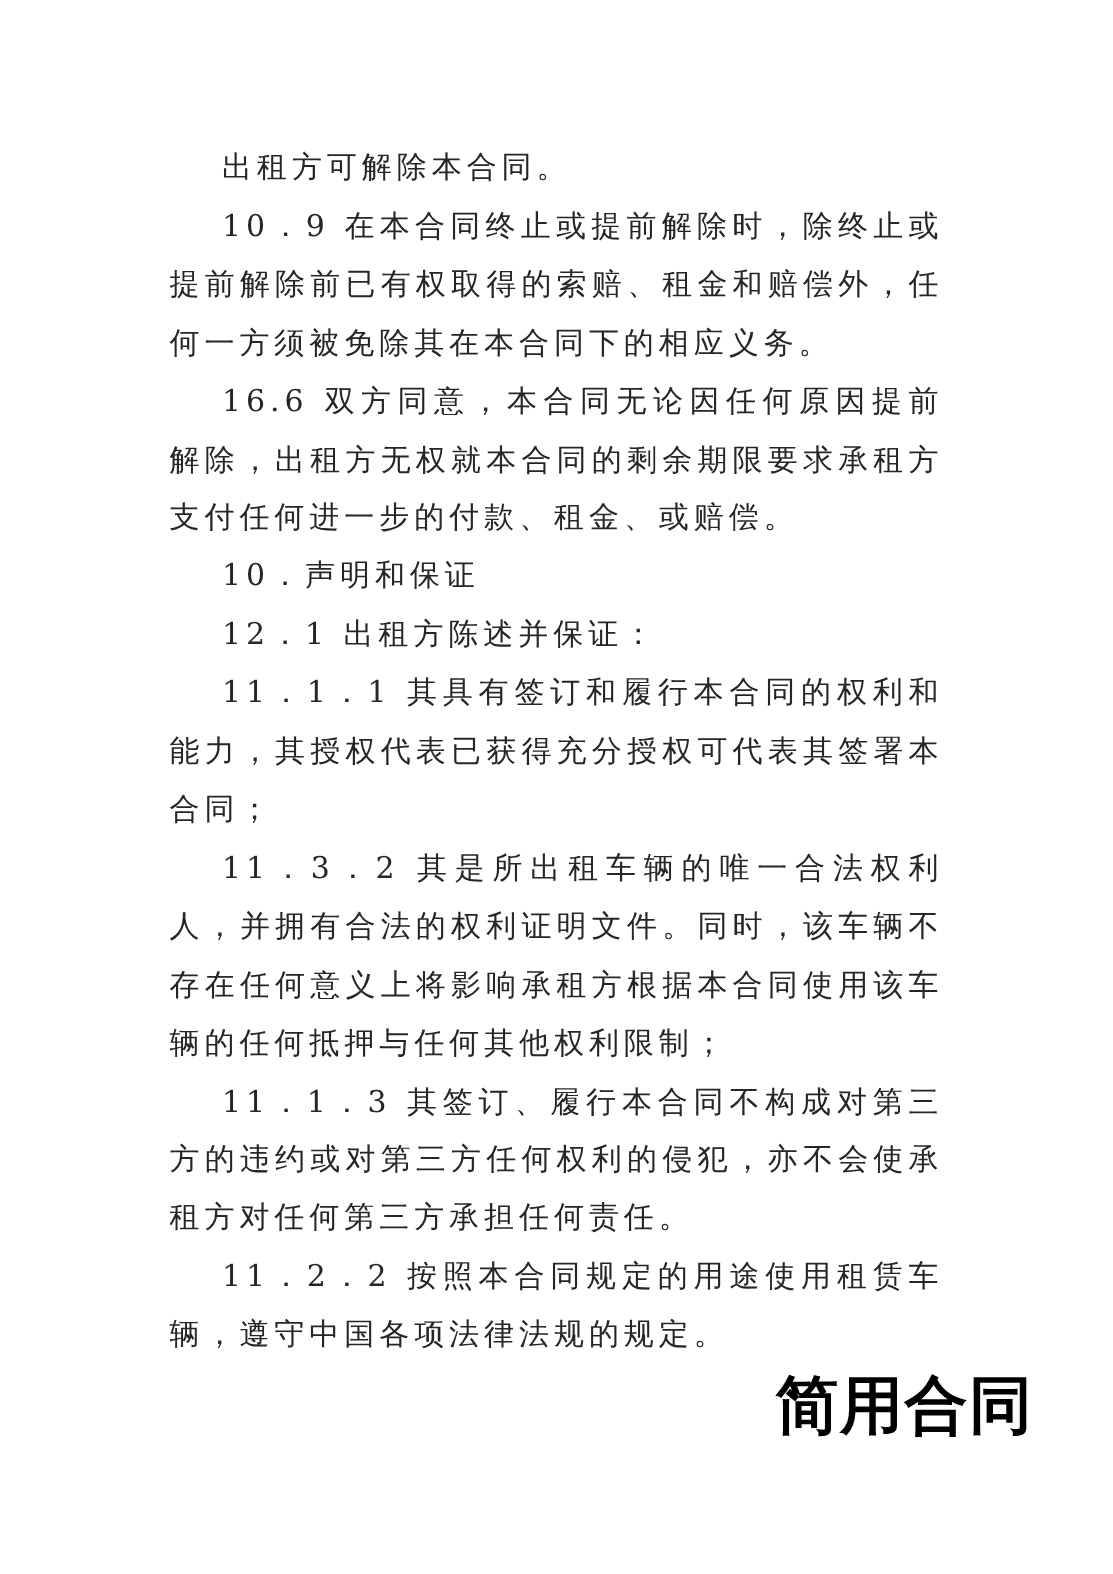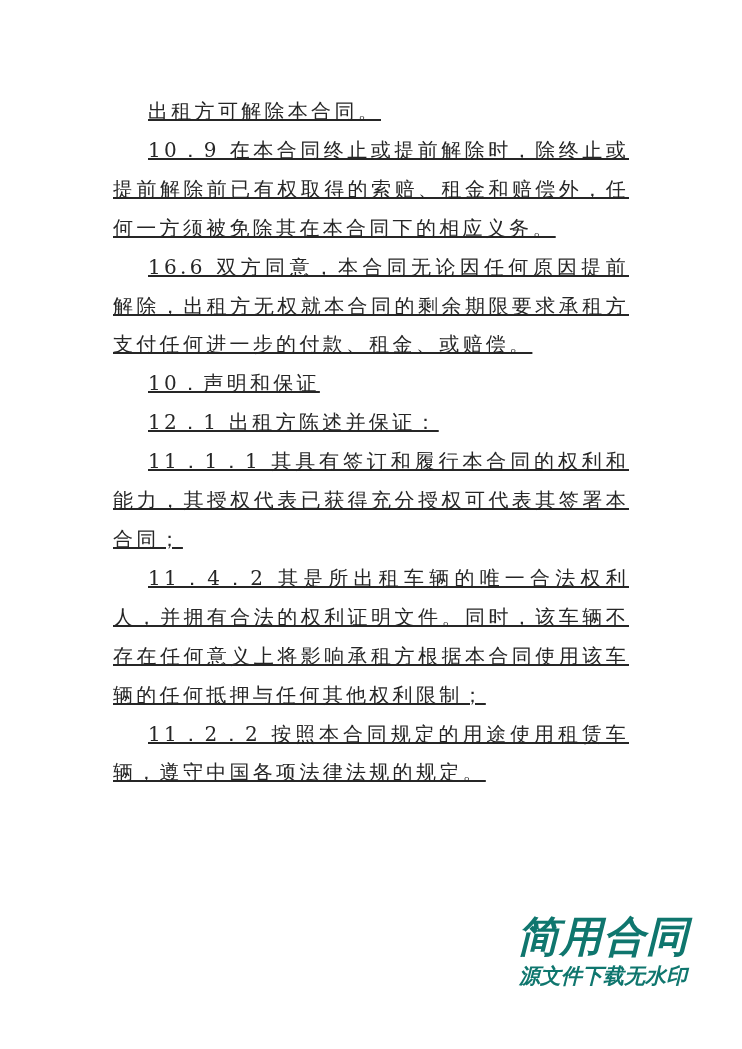--- a/index.html
+++ b/index.html
@@ -22,34 +22,32 @@
       width: 516px;
     }
     .para {
       margin: 0;
       font-size: 20px;
       line-height: 38.9px;
       letter-spacing: 3.3px;
       text-align: justify;
       text-justify: inter-character;
       word-break: break-all;
-      text-decoration: underline;
     }
     .para.indent {
       text-indent: 35px;
     }
     .watermark {
       position: absolute;
       left: 512px;
       top: 912px;
       width: 182px;
       text-align: center;
-      color: #0f766e;
+      color: #000000;
       font-family: "DejaVu Sans", "Liberation Sans", sans-serif;
-      font-style: italic;
       font-weight: bold;
       user-select: none;
     }
     .watermark .wm-main {
       font-size: 42px;
       line-height: 50px;
       letter-spacing: 1px;
       display: block;
     }
     .watermark .wm-sub {
@@ -62,21 +60,21 @@
 </head>
 <body>
 
 <div class="page">
   <p class="para indent">出租方可解除本合同。</p>
   <p class="para indent">10．9 在本合同终止或提前解除时，除终止或提前解除前已有权取得的索赔、租金和赔偿外，任何一方须被免除其在本合同下的相应义务。</p>
   <p class="para indent">16.6 双方同意，本合同无论因任何原因提前解除，出租方无权就本合同的剩余期限要求承租方支付任何进一步的付款、租金、或赔偿。</p>
   <p class="para indent">10．声明和保证</p>
   <p class="para indent">12．1 出租方陈述并保证：</p>
   <p class="para indent">11．1．1 其具有签订和履行本合同的权利和能力，其授权代表已获得充分授权可代表其签署本合同；</p>
-  <p class="para indent">11．4．2 其是所出租车辆的唯一合法权利人，并拥有合法的权利证明文件。同时，该车辆不存在任何意义上将影响承租方根据本合同使用该车辆的任何抵押与任何其他权利限制；</p>
+  <p class="para indent">11．3．2 其是所出租车辆的唯一合法权利人，并拥有合法的权利证明文件。同时，该车辆不存在任何意义上将影响承租方根据本合同使用该车辆的任何抵押与任何其他权利限制；</p>
+  <p class="para indent">11．1．3 其签订、履行本合同不构成对第三方的违约或对第三方任何权利的侵犯，亦不会使承租方对任何第三方承担任何责任。</p>
   <p class="para indent">11．2．2 按照本合同规定的用途使用租赁车辆，遵守中国各项法律法规的规定。</p>
 
 </div>
 
 <div class="watermark">
   <span class="wm-main">简用合同</span>
-  <span class="wm-sub">源文件下载无水印</span>
 </div>
 
 </body></html>

